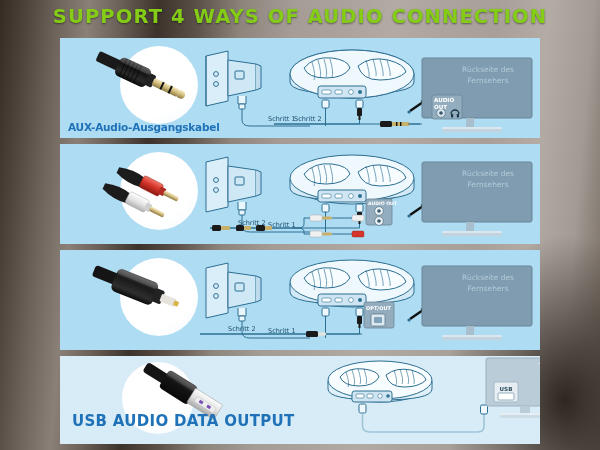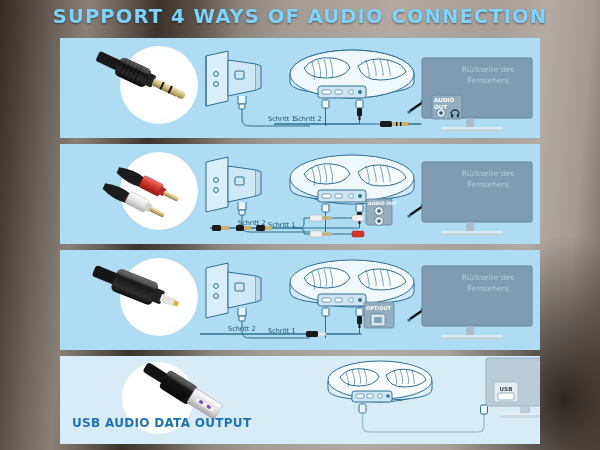--- a/index.html
+++ b/index.html
@@ -28,21 +28,21 @@
         #b2aaa3 62%,
         #aba39c 70%,
         #a79f98 78%,
         #b3aba4 86%,
         #a29a93 93%,
         #6f655c 100%);
   }
   .title{
     position:absolute;left:0;top:5px;width:600px;
     text-align:center;
-    color:#7dd3fc;
+    color:#84cc16;
     font-size:19.5px;
     font-weight:bold;
     letter-spacing:1.1px;
     font-family:"DejaVu Sans",sans-serif;
     text-shadow:0 1px 2px rgba(0,0,0,.45);
     white-space:nowrap;
   }
   .panels{position:absolute;left:60px;top:38px;width:480px;}
   .panel{
     position:relative;
@@ -55,21 +55,21 @@
   .panel.p4{height:88px;background:#d8ecf7;margin-bottom:0;}
   .panel .label{
     position:absolute;left:8px;bottom:5px;
     color:#1f72b8;
     font-weight:bold;
     font-size:10.5px;
     letter-spacing:-0.2px;
     font-family:"DejaVu Sans",sans-serif;
     white-space:nowrap;
   }
-  .panel.p4 .label{left:12px;bottom:14px;font-size:12px;letter-spacing:.3px;}
+  .panel.p4 .label{left:12px;bottom:14px;font-size:15px;letter-spacing:.3px;}
   .conn-circle{
     position:absolute;left:60px;top:8px;
     width:78px;height:78px;border-radius:50%;
     background:radial-gradient(circle at 38% 32%,#ffffff 0%,#ffffff 62%,#f2f8fc 100%);
   }
   .panel.p4 .conn-circle{left:62px;top:6px;width:72px;height:72px;}
   svg{display:block;}
   .svgwrap{position:absolute;left:0;top:0;width:480px;height:100px;}
   .panel.p4 .svgwrap{height:70px;padding-left:48px;}
 </style>
@@ -208,20 +208,21 @@
           <circle cx="381" cy="75" r="4.4" fill="#d6e5ee" stroke="#5d7a8d" stroke-width=".8"></circle>
           <circle cx="381" cy="75" r="1.8" fill="#3d5667"></circle>
           <path d="M391 76 a4 4 0 0 1 8 0" fill="none" stroke="#16364a" stroke-width="1.3"></path>
           <path d="M391 76 l0 3 a1.3 1.3 0 0 0 2.2 0 l0 -3z" fill="#16364a"></path>
           <path d="M396.8 76 l0 3 a1.3 1.3 0 0 0 2.2 0 l0 -3z" fill="#16364a"></path>
         </g>
         <text x="374" y="64" font-family="DejaVu Sans, sans-serif" font-size="5.6" font-weight="bold" fill="#ffffff">AUDIO</text>
         <text x="374" y="71" font-family="DejaVu Sans, sans-serif" font-size="5.6" font-weight="bold" fill="#ffffff">OUT</text>
       </svg>
     </div>
+    <div class="label">AUX-Audio-Ausgangskabel</div>
   </div>
 
   <div class="panel p2">
     <div class="conn-circle"></div>
     <div class="svgwrap">
       <svg viewBox="0 0 480 100" width="480" height="100">
         <defs>
           <linearGradient id="rcaRed" x1="0" y1="0" x2="0" y2="1">
             <stop offset="0%" stop-color="#f0756a"></stop>
             <stop offset="45%" stop-color="#d6352b"></stop>

